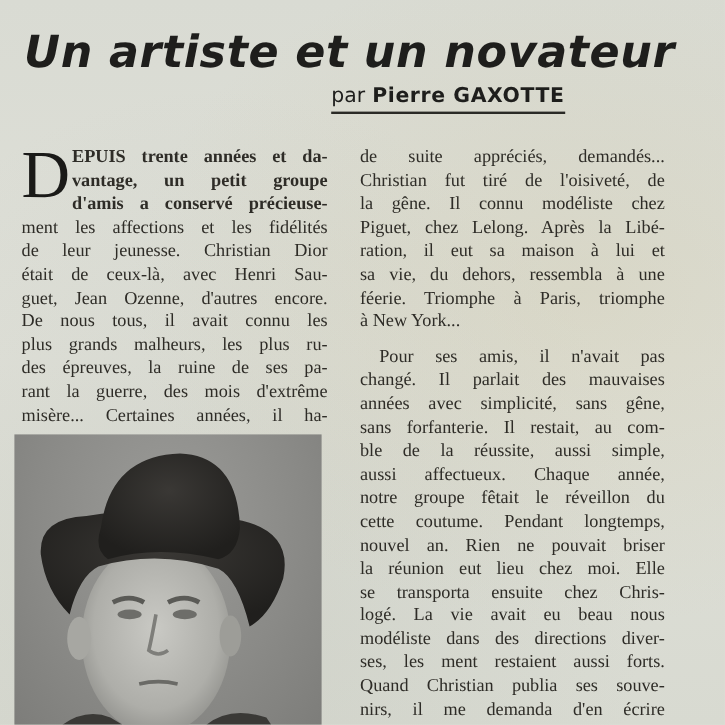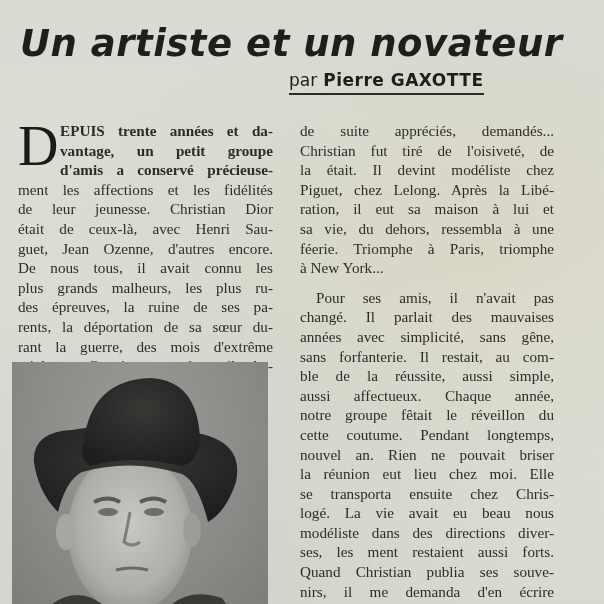--- a/index.html
+++ b/index.html
@@ -30,21 +30,21 @@
       width: 590px;
       font-family: "DejaVu Sans", "Liberation Sans", sans-serif;
       font-style: italic;
       font-size: 37px;
       letter-spacing: 0.5px;
       color: #1e1e1c;
       white-space: nowrap;
     }
     .byline {
       position: absolute;
-      left: 289px;
+      left: 276px;
       top: 70px;
       font-family: "DejaVu Sans", "Liberation Sans", sans-serif;
       font-size: 17px;
       color: #1e1e1c;
       padding-bottom: 3px;
       border-bottom: 2px solid #2a2a26;
       white-space: nowrap;
     }
     .byline .par { font-weight: normal; margin-right: 6px; }
     .byline .author { font-weight: bold; letter-spacing: 0.5px; }
@@ -122,21 +122,20 @@
       <span class="line">d'amis a conservé précieuse-</span>
     </div>
   </div>
   <span class="line">ment les affections et les fidélités</span>
   <span class="line">de leur jeunesse. Christian Dior</span>
   <span class="line">était de ceux-là, avec Henri Sau-</span>
   <span class="line">guet, Jean Ozenne, d'autres encore.</span>
   <span class="line">De nous tous, il avait connu les</span>
   <span class="line">plus grands malheurs, les plus ru-</span>
   <span class="line">des épreuves, la ruine de ses pa-</span>
-  <span class="line">rents, la déportation de sa sœur du-</span>
   <span class="line">rant la guerre, des mois d'extrême</span>
   <span class="line">misère... Certaines années, il ha-</span>
 </div>
 
 <div class="photo">
   <svg width="256" height="242" viewBox="0 0 256 242">
     <defs>
       <radialGradient id="face" cx="50%" cy="45%" r="60%">
         <stop offset="0%" stop-color="#c9c9c4"></stop>
         <stop offset="70%" stop-color="#aeaea9"></stop>
@@ -168,21 +167,21 @@
 
     <path d="M40 242 Q60 228 80 236 L90 242 Z" fill="#3a3936"></path>
     <path d="M160 242 Q180 226 210 236 L214 242 Z" fill="#3a3936"></path>
   </svg>
 </div>
 
 <div class="col col-right">
   <div>
     <span class="line">de suite appréciés, demandés...</span>
     <span class="line">Christian fut tiré de l'oisiveté, de</span>
-    <span class="line">la était. Il devint modéliste chez</span>
+    <span class="line">la gêne. Il connu modéliste chez</span>
     <span class="line">Piguet, chez Lelong. Après la Libé-</span>
     <span class="line">ration, il eut sa maison à lui et</span>
     <span class="line">sa vie, du dehors, ressembla à une</span>
     <span class="line">féerie. Triomphe à Paris, triomphe</span>
     <span class="line last">à New York...</span>
   </div>
   <div class="gap"></div>
   <div>
     <span class="line indent">Pour ses amis, il n'avait pas</span>
     <span class="line">changé. Il parlait des mauvaises</span>

